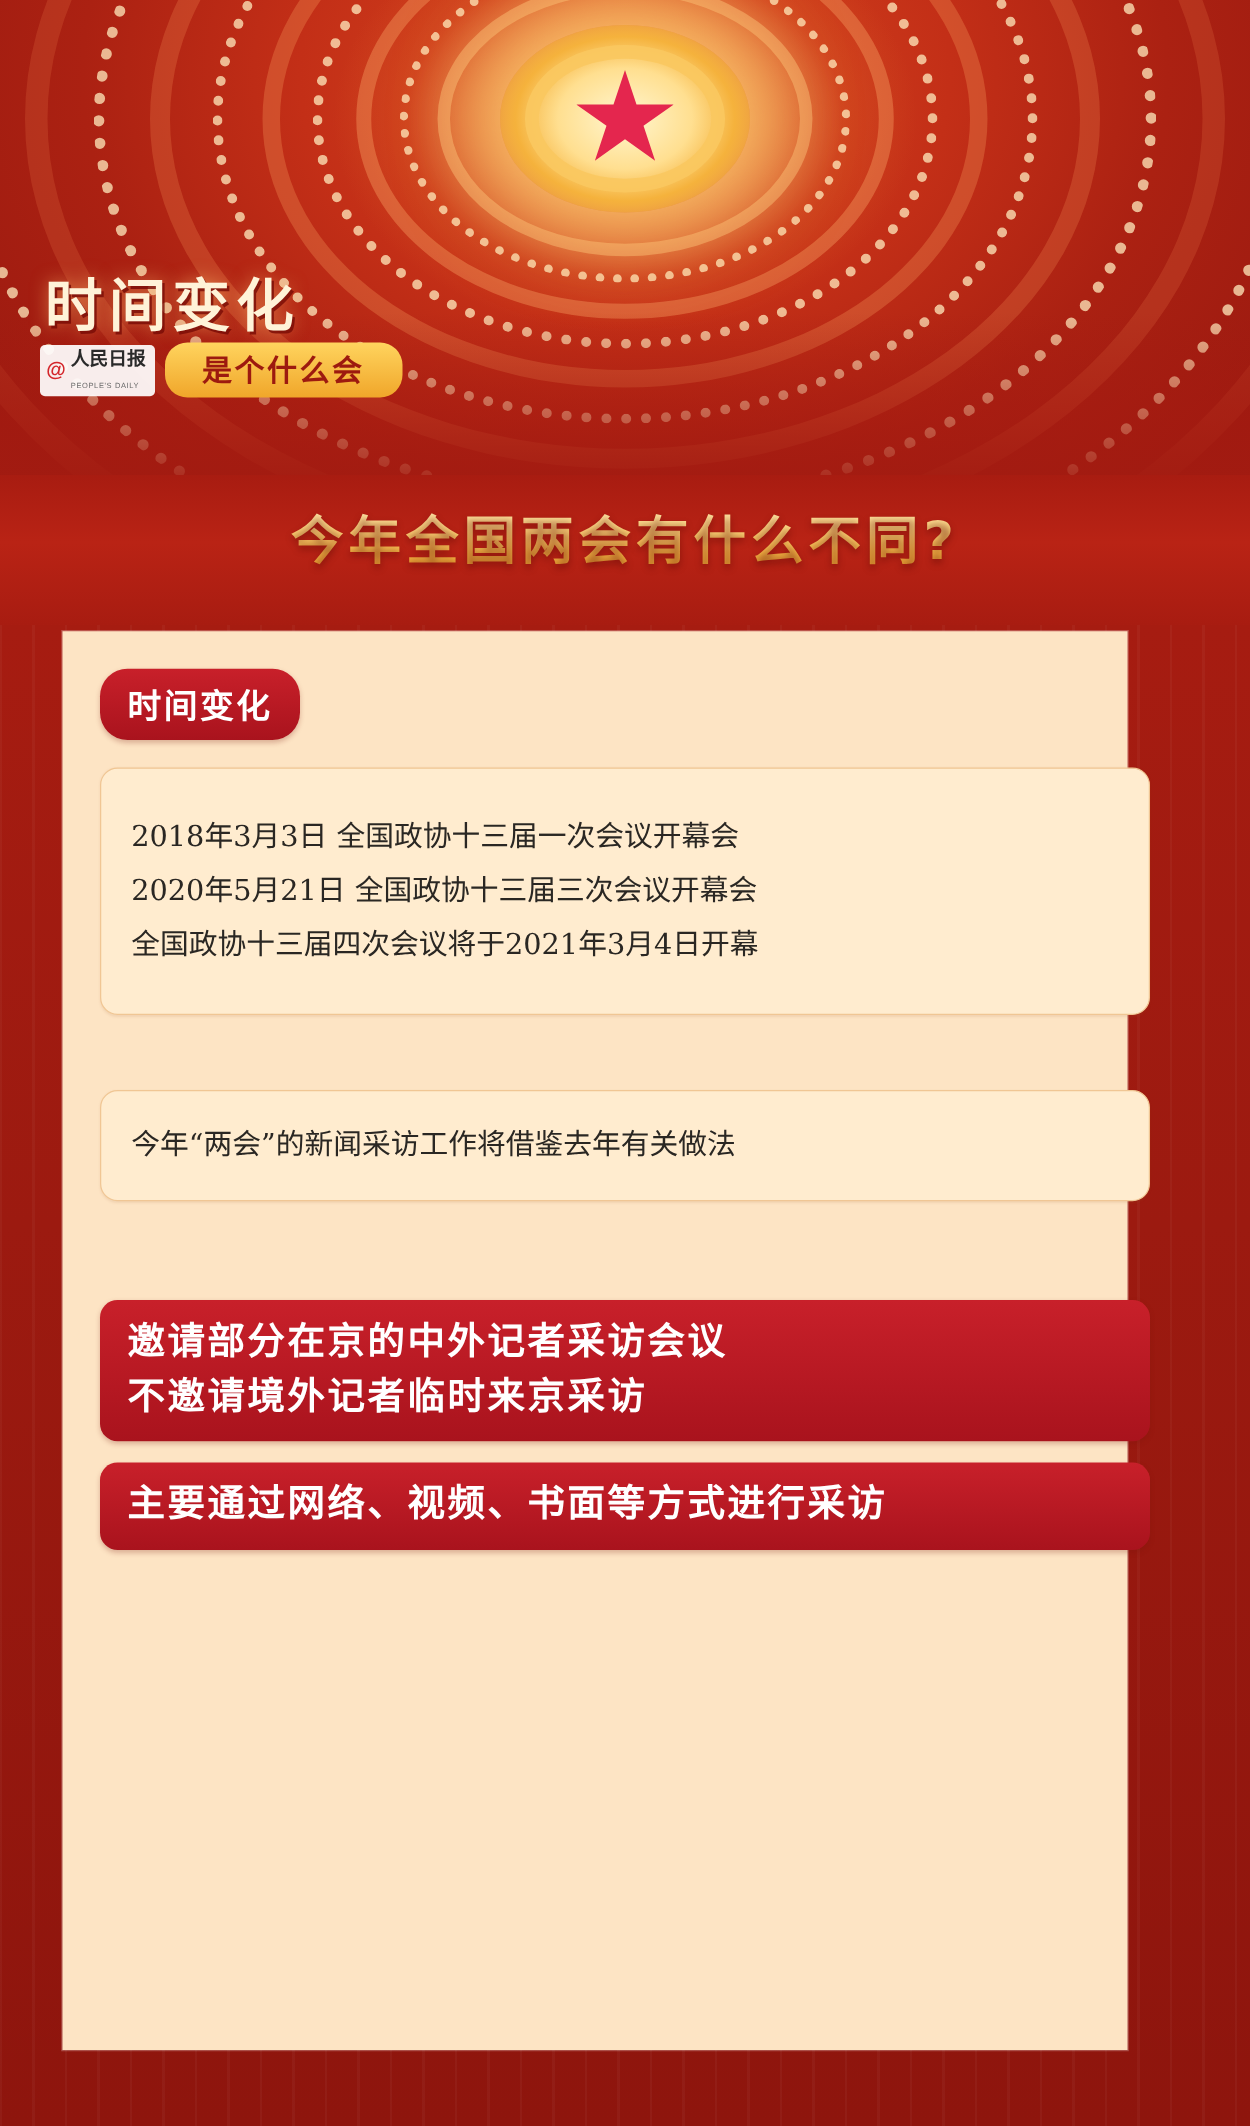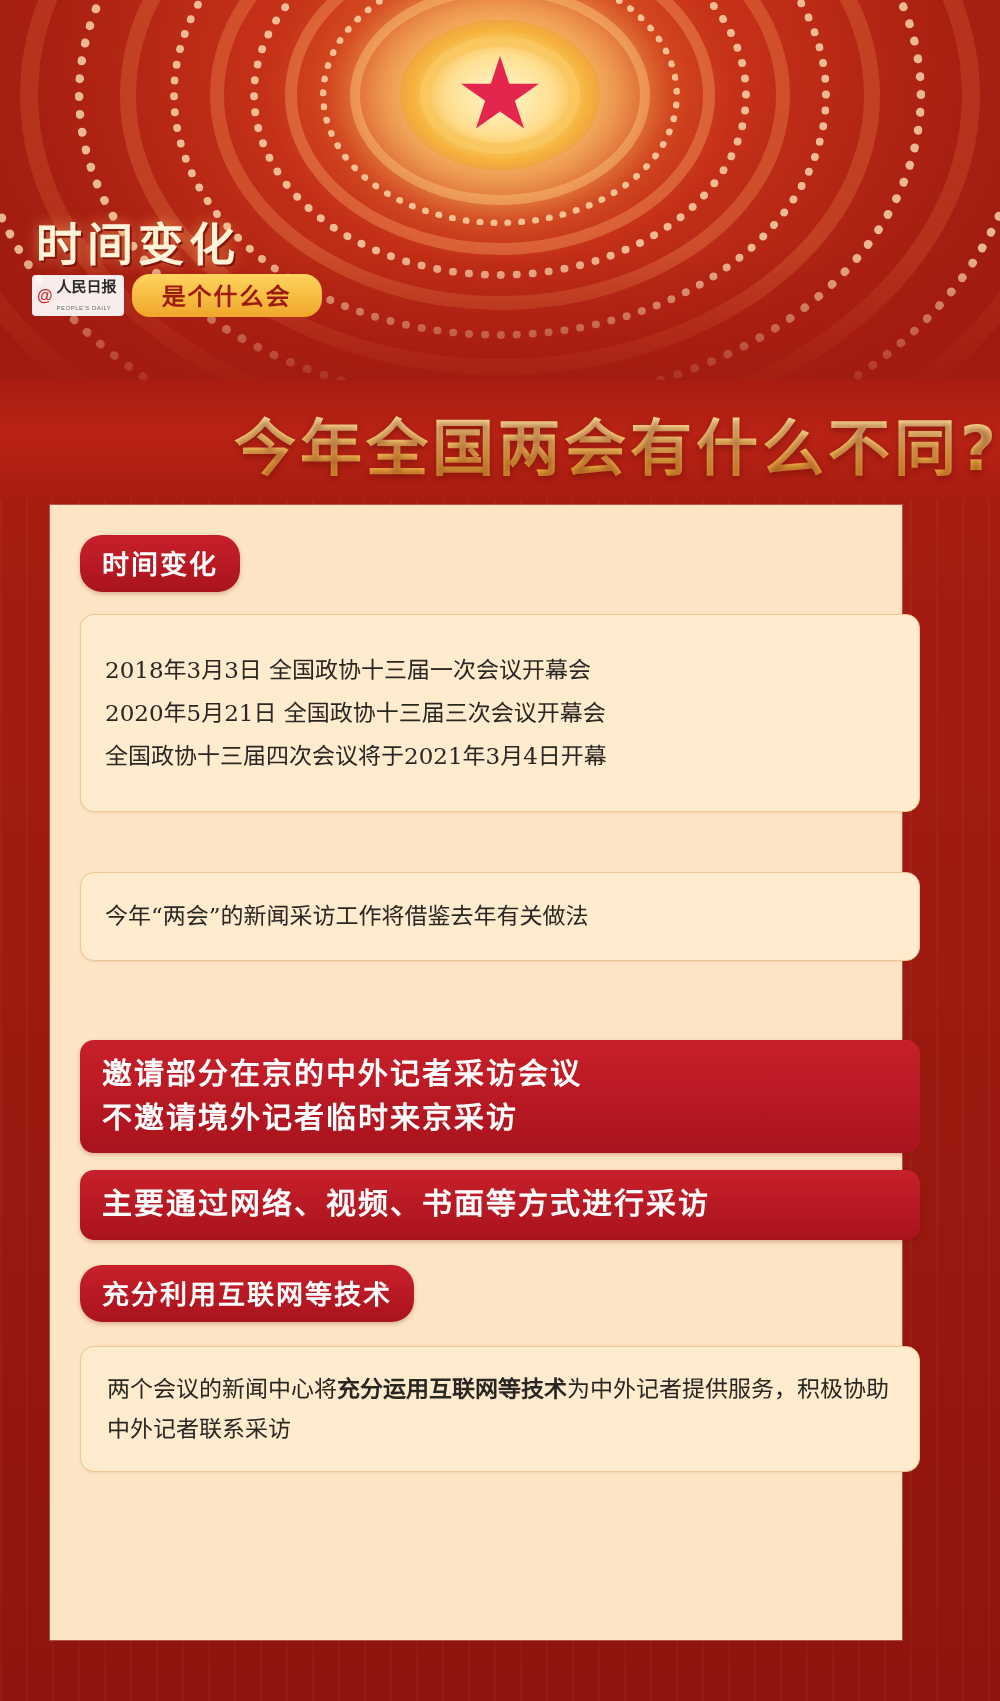--- a/index.html
+++ b/index.html
@@ -161,23 +161,23 @@
     top: 380px; left: 0;
     width: 1000px;
     height: 120px;
     background: linear-gradient(to bottom, #a81c11 0%, #b92315 45%, #a81c11 100%);
   }
   .headline {
     position: absolute;
     top: 398px;
     left: 0;
     width: 1000px;
-    text-align: right;
+    text-align: center;
     font-family: "DejaVu Sans", sans-serif;
-    font-size: 62px;
+    font-size: 42px;
     font-weight: bold;
     letter-spacing: 4px;
     background: linear-gradient(to bottom, #ffeec4 0%, #ffd880 40%, #f6b646 72%, #e79a2c 100%);
     -webkit-background-clip: text;
     background-clip: text;
     color: transparent;
     text-shadow: 0 3px 6px rgba(90,8,4,0.45);
   }
 
   
@@ -319,22 +319,14 @@
       <div>不邀请境外记者临时来京采访</div>
     </div>
   </div>
 
   <div class="sec" style="top:665px;">
     <div class="pill wide">
       <div>主要通过网络、视频、书面等方式进行采访</div>
     </div>
   </div>
 
-  <div class="sec" style="top:760px;">
-    <span class="pill">充分利用互联网等技术</span>
-    <div class="card" style="margin-top:24px; padding:22px 26px;">
-      <div class="note">
-        <span>两个会议的新闻中心将</span><b>充分运用互联网等技术</b><span>为中外记者提供服务，积极协助中外记者联系采访</span>
-      </div>
-    </div>
-  </div>
 
 </div>
 
 </body></html>

